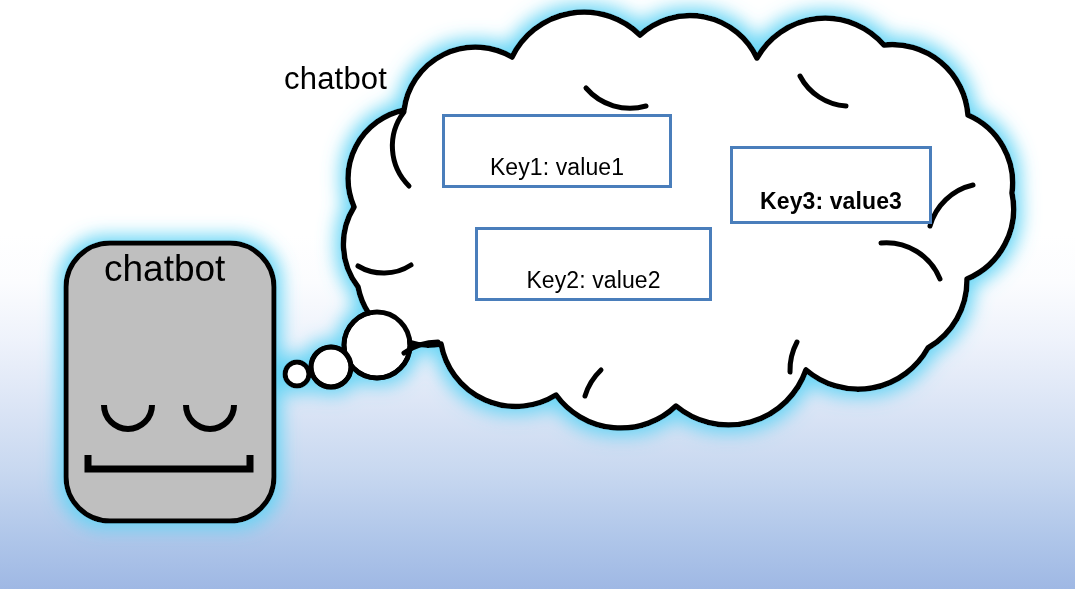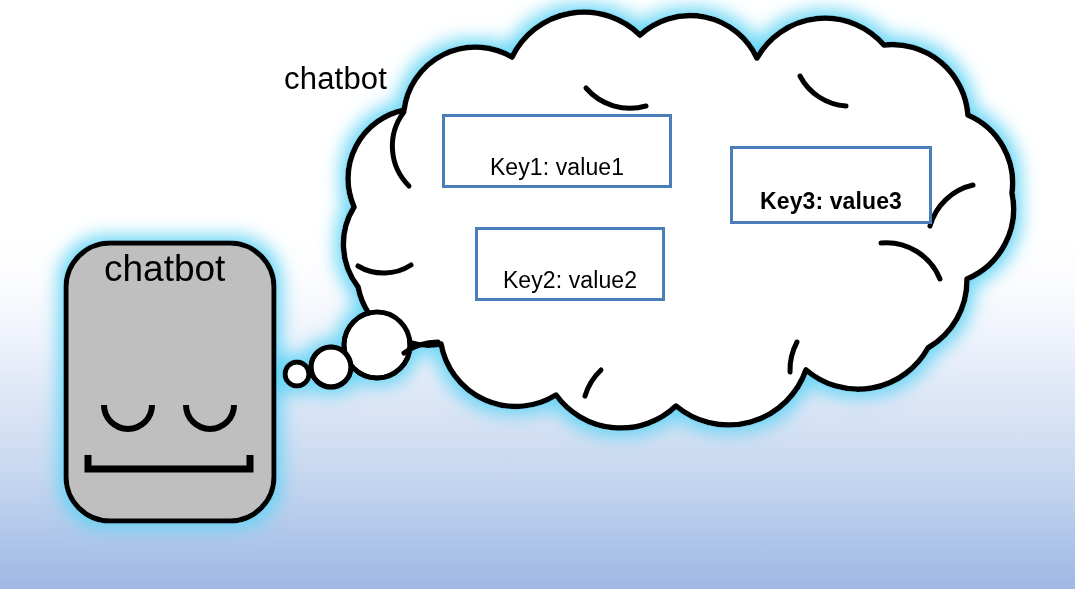--- a/index.html
+++ b/index.html
@@ -62,21 +62,21 @@
     justify-content: center;
   }
   .kv-box span {
     font-size: 23px;
     color: #000000;
     white-space: nowrap;
     letter-spacing: 0.1px;
     margin-top: 32px;
   }
   #kv-box-1 { left: 442px; top: 114px; width: 230px; height: 74px; }
-  #kv-box-2 { left: 475px; top: 227px; width: 190px; height: 74px; }
+  #kv-box-2 { left: 475px; top: 227px; width: 237px; height: 74px; }
   #kv-box-3 { left: 730px; top: 146px; width: 202px; height: 78px; font-weight: bold; }
 </style>
 </head>
 <body>
 
 <div id="canvas">
 
   <svg id="scene" viewBox="0 0 1075 589" xmlns="http://www.w3.org/2000/svg">
     <defs>
 

